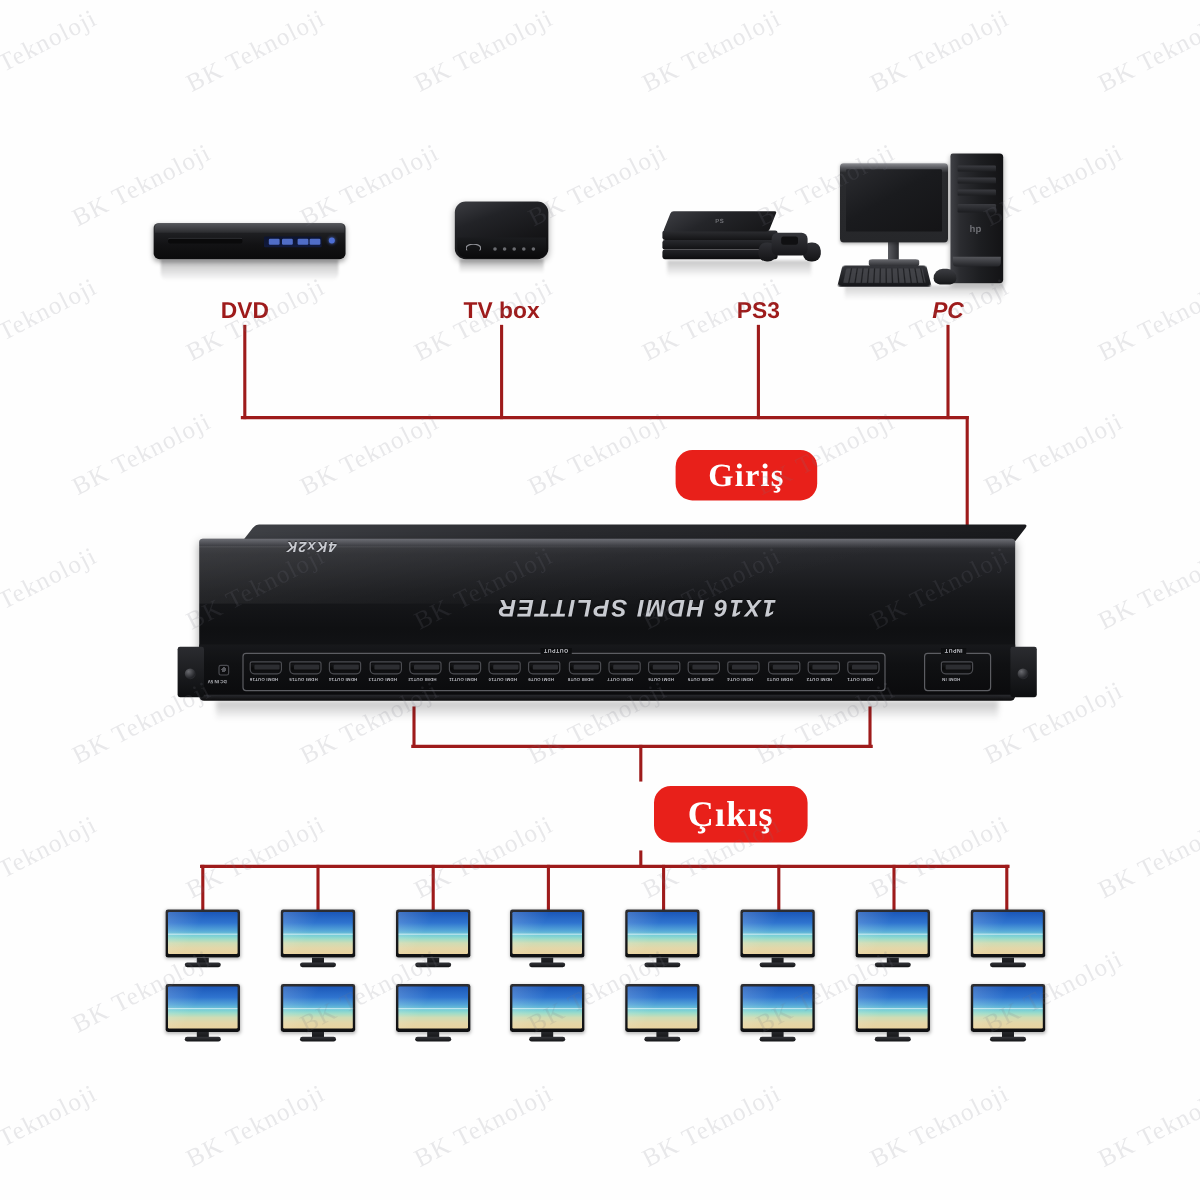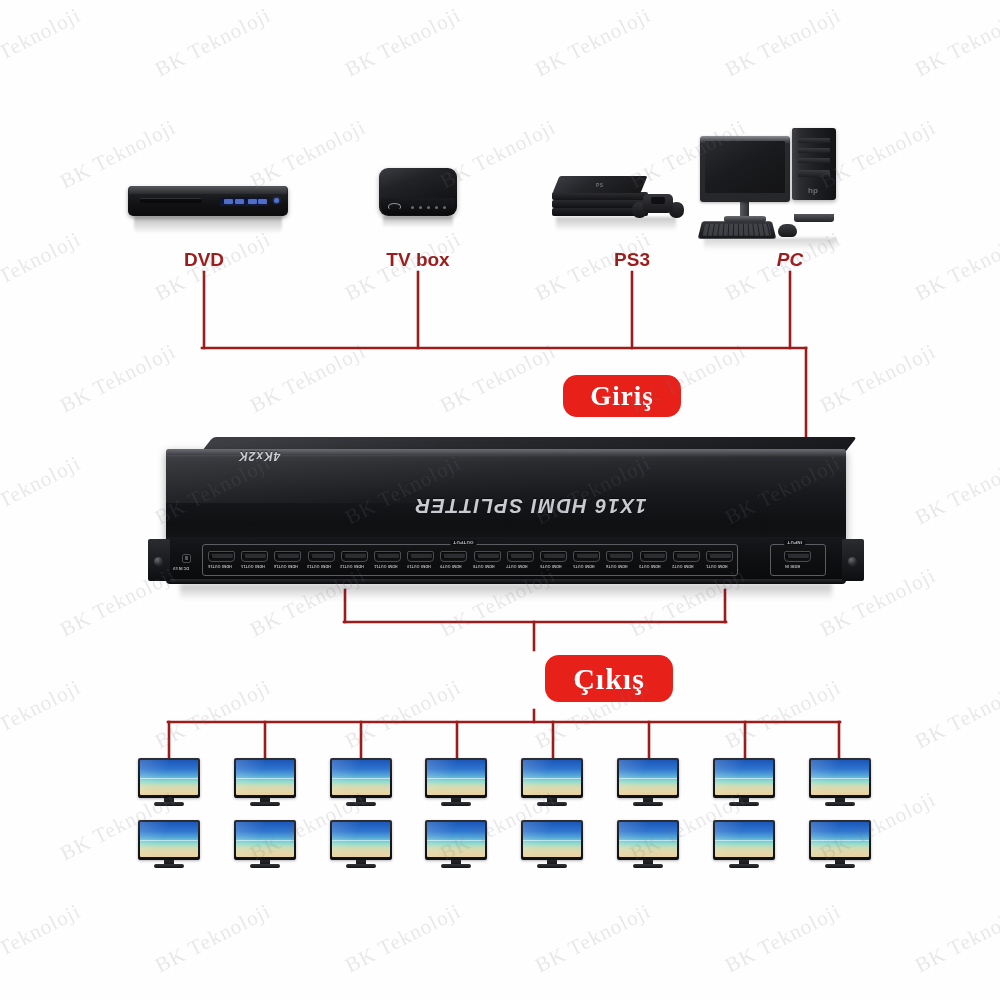--- a/index.html
+++ b/index.html
@@ -201,21 +201,21 @@
     padding: 5px 5px 9px 5px;
     box-shadow: 0 1px 3px rgba(0,0,0,.3);
   }
   .pc-mon-screen {
     width: 100%; height: 100%;
     background: linear-gradient(150deg,#2b2c30 0%,#1a1b1e 45%,#141416 100%);
     border-radius: 1px;
   }
   .pc-tower {
     position: absolute; left: 92px; top: 0;
-    width: 44px; height: 72px;
+    width: 44px; height: 108px;
     background: linear-gradient(90deg,#404146 0%,#2b2c30 18%,#1d1e21 55%,#131315 100%);
     border-radius: 2px 3px 3px 2px;
     box-shadow: 0 2px 4px rgba(0,0,0,.3);
   }
   .pc-bay {
     position: absolute; left: 6px;
     width: 32px; height: 5px;
     background: linear-gradient(180deg,#3a3b40,#1c1d20);
     border-radius: 1px;
   }

